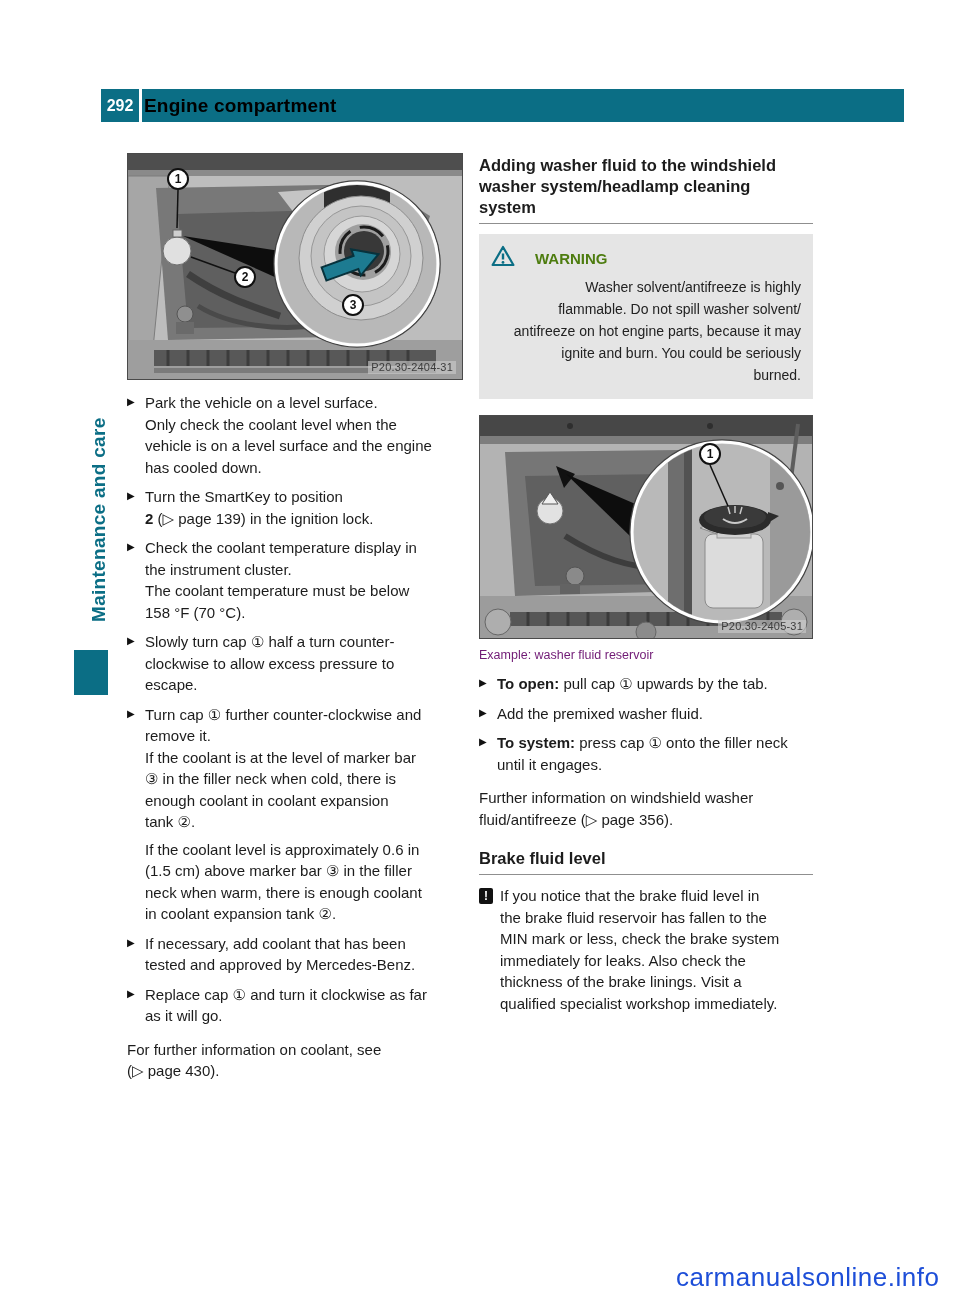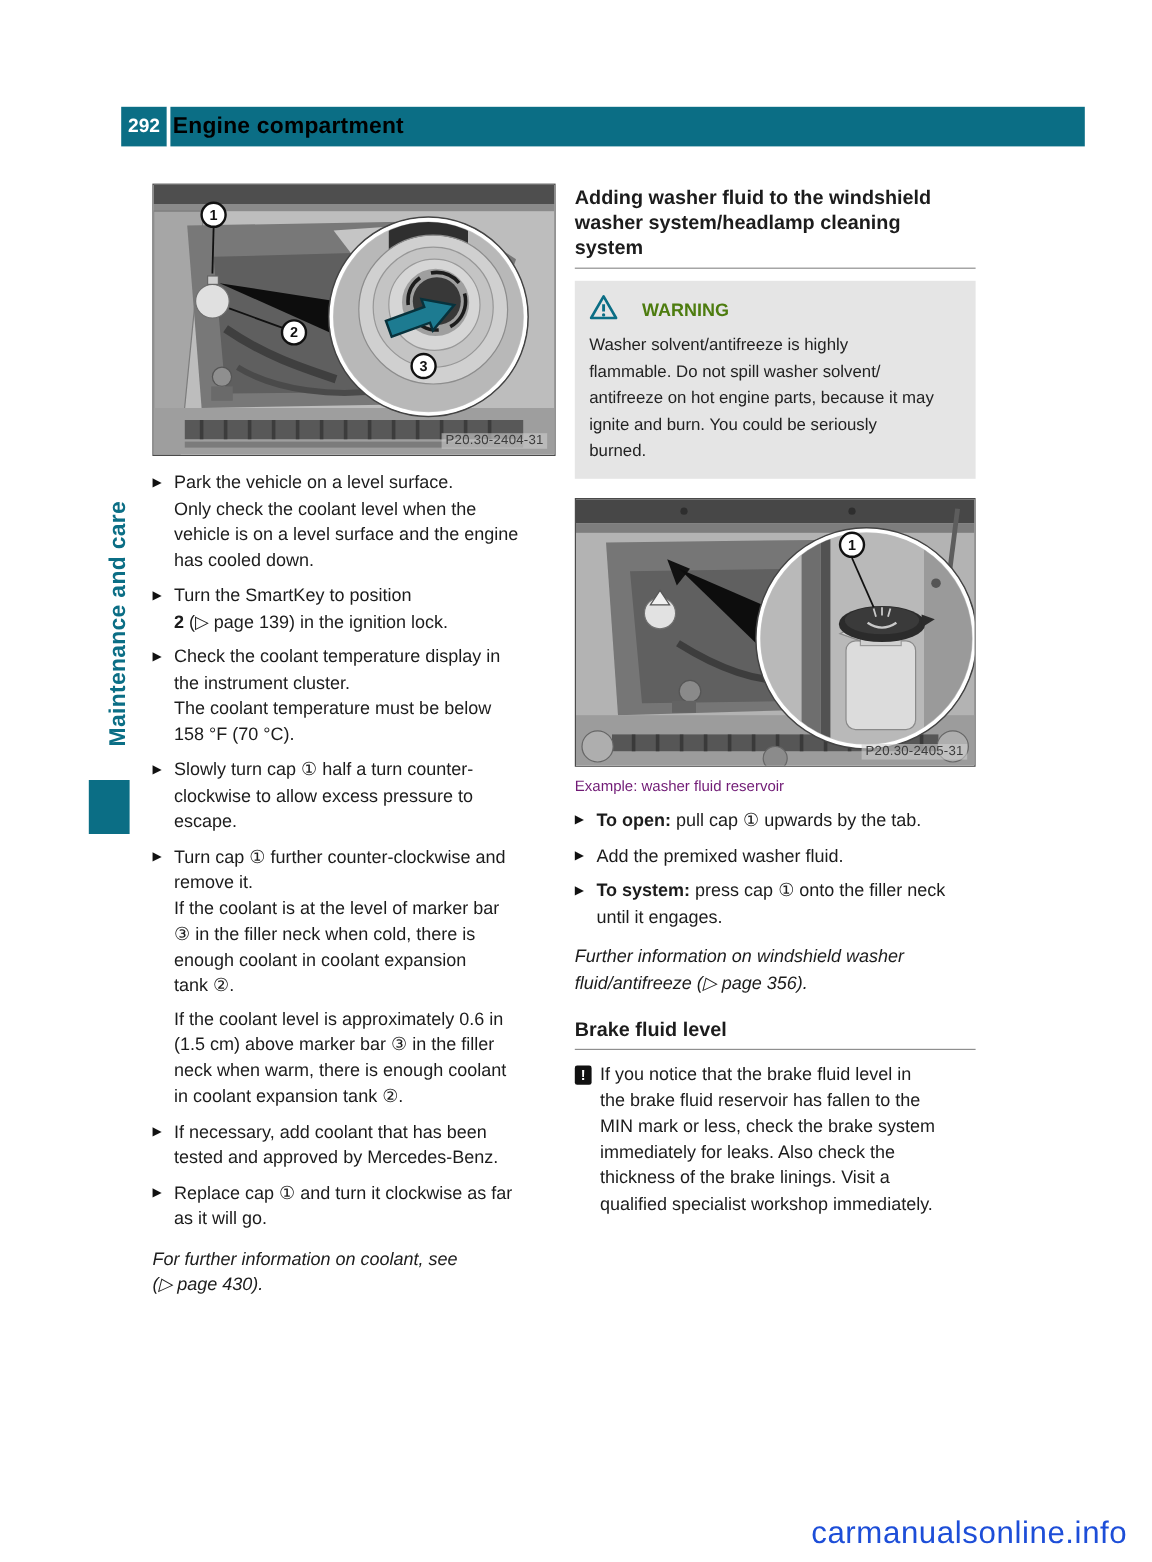--- a/index.html
+++ b/index.html
@@ -33,29 +33,29 @@
   .figlabel{position:absolute;right:6px;bottom:5px;font-size:11px;line-height:13px;color:#3c3c3c;
         background:rgba(205,205,205,0.6);padding:0 3px;letter-spacing:0.2px;}
 
   
   .body-list{margin-top:12px;font-size:15px;}
   .li-item{display:flex;margin-bottom:8px;}
   .li-marker{flex:0 0 18px;width:18px;font-size:10px;padding-top:4px;color:#111;}
   .li-text{white-space:pre-line;line-height:21.5px;}
   .b{font-weight:bold;}
   .kind-cont{padding-left:18px;margin-top:-2px;}
-  .kind-para{margin-top:12px;font-style:italic;}
+  .kind-para{margin-top:12px;}
 
   .sec-title{margin:2px 0 0 0;font-size:16.5px;font-weight:bold;line-height:21px;white-space:pre-line;}
   .rule{height:1px;background:#8f8f8f;margin-top:5px;}
 
   .warning-box{margin-top:10px;background:#e5e5e5;padding:11px 12px 13px 12px;}
   .warn-head{display:flex;align-items:flex-end;gap:20px;color:#4d7c0f;font-weight:bold;font-size:15px;}
   .warn-head svg{display:block;}
-  .warn-text{margin:9px 0 0 0;font-size:14px;line-height:22px;white-space:pre-line;color:#222;}
+  .warn-text{margin:9px 0 0 0;font-size:14px;line-height:22px;white-space:pre-line;color:#222;text-align:right;}
 
   .fig-caption{margin:8px 0 0 0;font-size:12.5px;color:#701a75;line-height:16px;}
 
   .note-block{margin-top:10px;display:flex;font-size:15px;}
   .note-icon{flex:0 0 21px;width:21px;}
   .note-icon .sq{display:inline-block;width:14px;height:16px;background:#111;color:#fff;
         font-weight:bold;font-size:12px;line-height:16px;text-align:center;border-radius:2px;margin-top:3px;}
   .note-text{white-space:pre-line;line-height:21.5px;}
   .note-para{margin:4px 0 0 21px;font-size:15px;line-height:21.5px;white-space:pre-line;}
 

